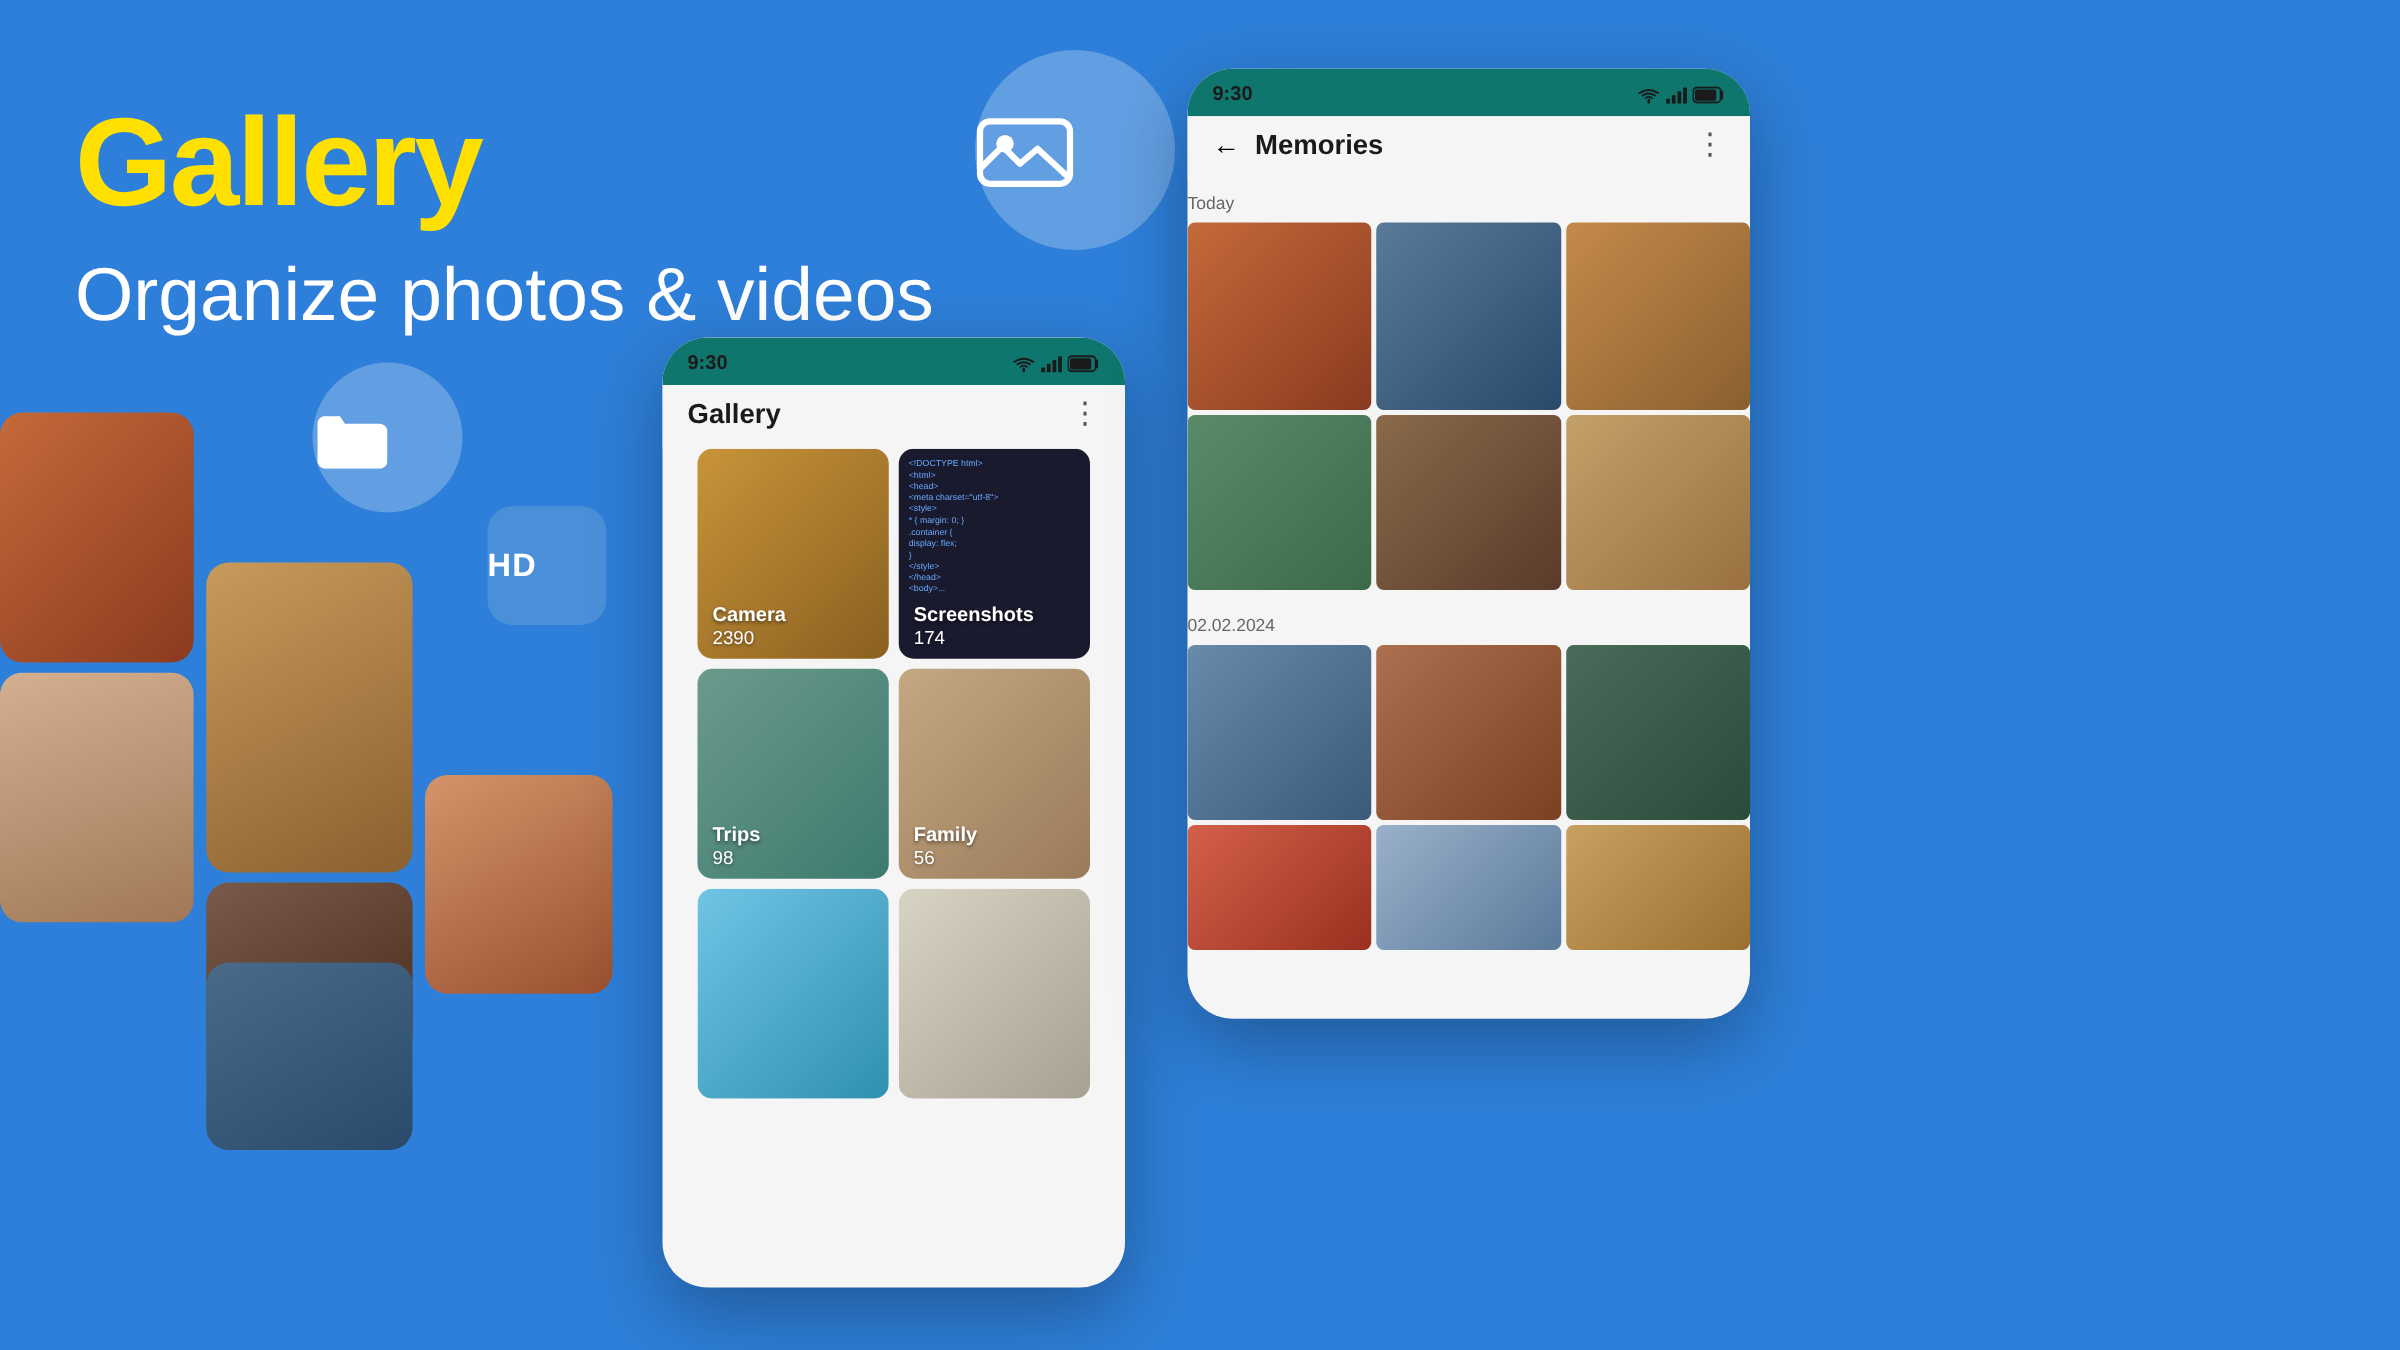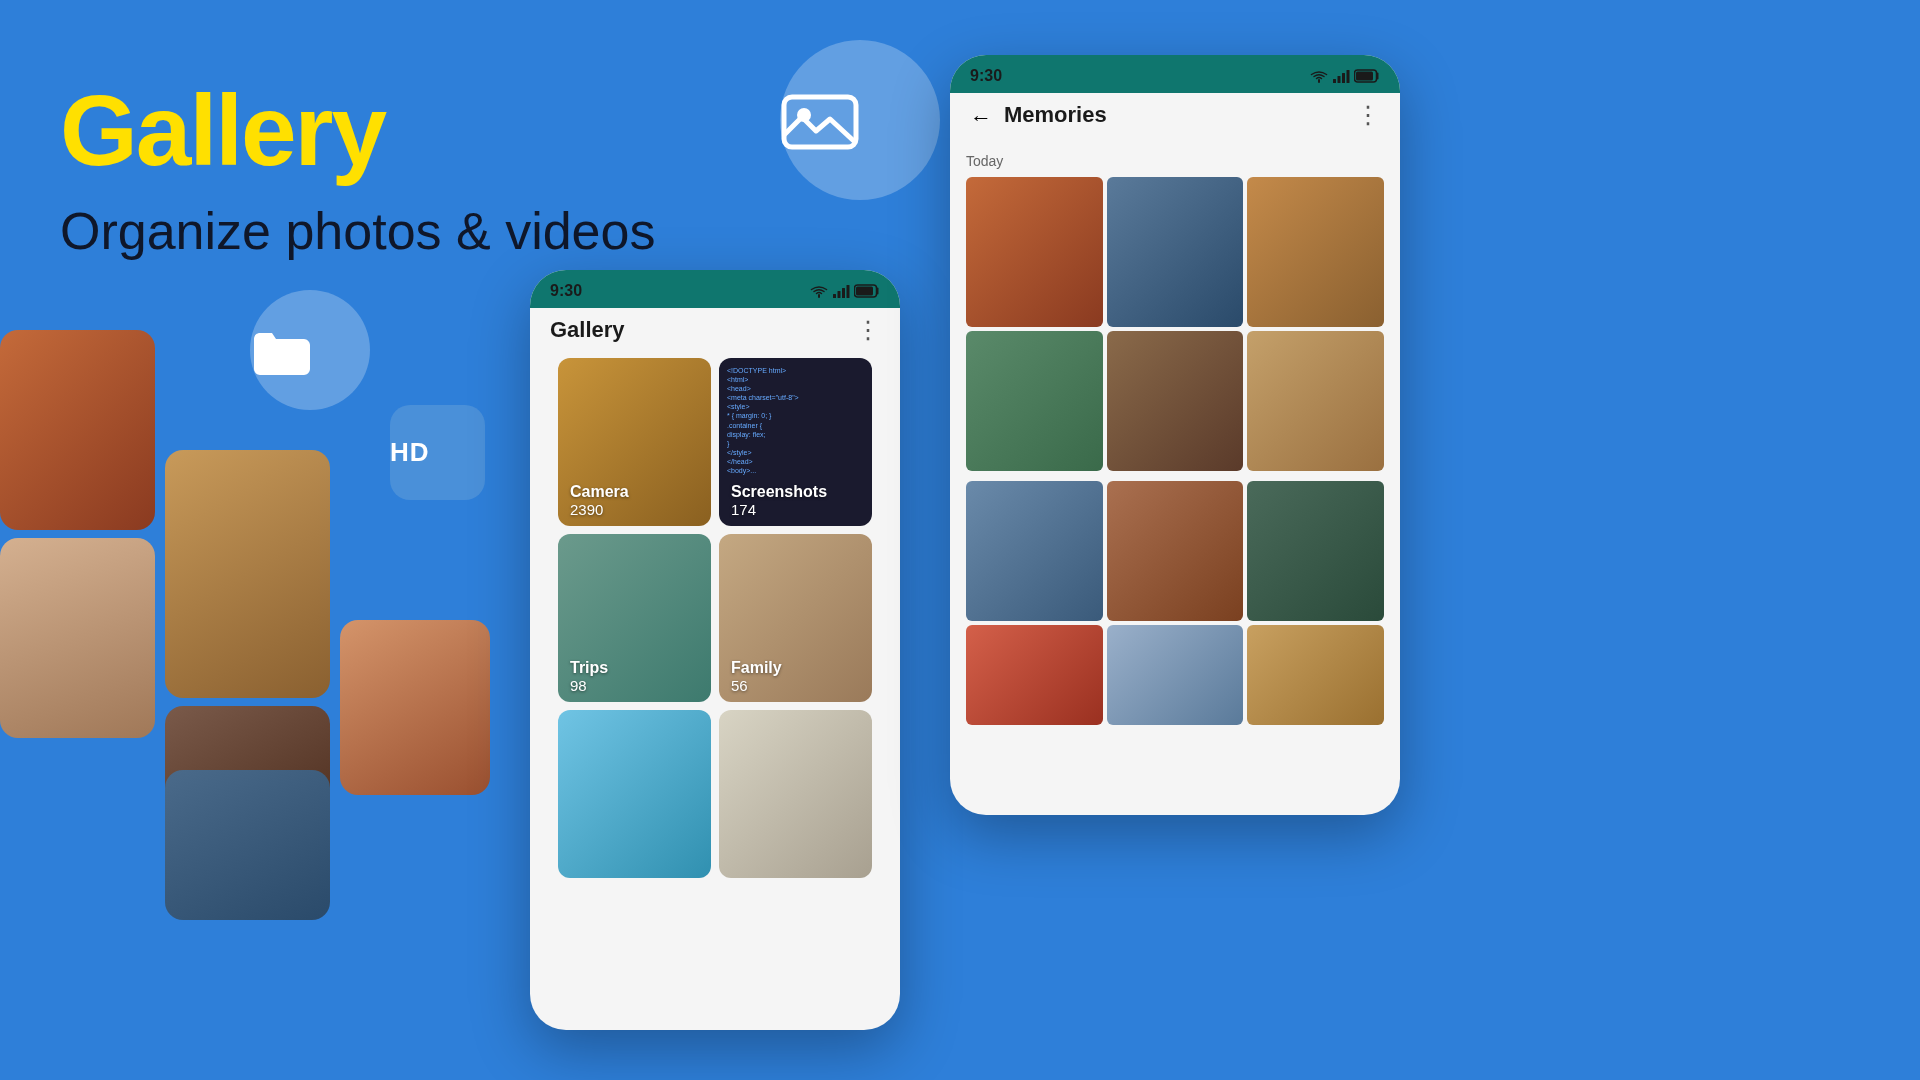--- a/index.html
+++ b/index.html
@@ -26,23 +26,23 @@
       left: 60px;
     }
     .hero-title {
       font-size: 100px;
       font-weight: 900;
       color: #FFE000;
       line-height: 1;
       letter-spacing: -2px;
     }
     .hero-subtitle {
-      font-size: 52px;
+      font-size: 60px;
       font-weight: 500;
-      color: #0f172a;
+      color: #ffffff;
       margin-top: 20px;
       line-height: 1.2;
     }
 
     
     .floating-icon {
       position: absolute;
       border-radius: 50%;
       display: flex;
       align-items: center;
@@ -173,21 +173,21 @@
     
     .tile-camera { background: linear-gradient(135deg, #c8943a, #8a6020); }
     .tile-screenshots { background: #1a1a2e; }
     .tile-trips { background: linear-gradient(135deg, #6b9a8c, #3d7a6e); }
     .tile-family { background: linear-gradient(135deg, #c4a882, #9a7a5a); }
     .tile-extra1 { background: linear-gradient(135deg, #7CC4A4, #4a9a7a); }
     .tile-extra2 { background: linear-gradient(135deg, #e0dcc8, #b0a898); }
 
     
     .memories-content {
-      padding: 0 16px;
+      padding: 0 0;
       overflow: hidden;
     }
     .section-date {
       font-size: 14px;
       color: #666;
       padding: 10px 0 8px;
     }
     .memories-grid-3 {
       display: grid;
       grid-template-columns: 1fr 1fr 1fr;
@@ -384,20 +384,21 @@
       <div class="mem-photo photo-gradient-1" style="height:150px;"></div>
       <div class="mem-photo photo-gradient-2" style="height:150px;"></div>
       <div class="mem-photo photo-gradient-3" style="height:150px;"></div>
     </div>
     <div class="memories-grid-3" style="margin-bottom:10px;">
       <div class="mem-photo photo-gradient-4" style="height:140px;"></div>
       <div class="mem-photo photo-gradient-5" style="height:140px;"></div>
       <div class="mem-photo photo-gradient-6" style="height:140px;"></div>
     </div>
 
+    <div class="section-date">02.02.2024</div>
 
     <div style="display:grid; grid-template-columns:1fr 1fr 1fr; gap:4px;">
       <div class="mem-photo photo-gradient-7" style="height:140px;"></div>
       <div class="mem-photo photo-gradient-8" style="height:140px;"></div>
       <div class="mem-photo photo-gradient-9" style="height:140px;"></div>
     </div>
     <div style="display:grid; grid-template-columns:1fr 1fr 1fr; gap:4px; margin-top:4px;">
       <div class="mem-photo photo-gradient-10" style="height:100px;"></div>
       <div class="mem-photo photo-gradient-11" style="height:100px;"></div>
       <div class="mem-photo photo-gradient-12" style="height:100px;"></div>

